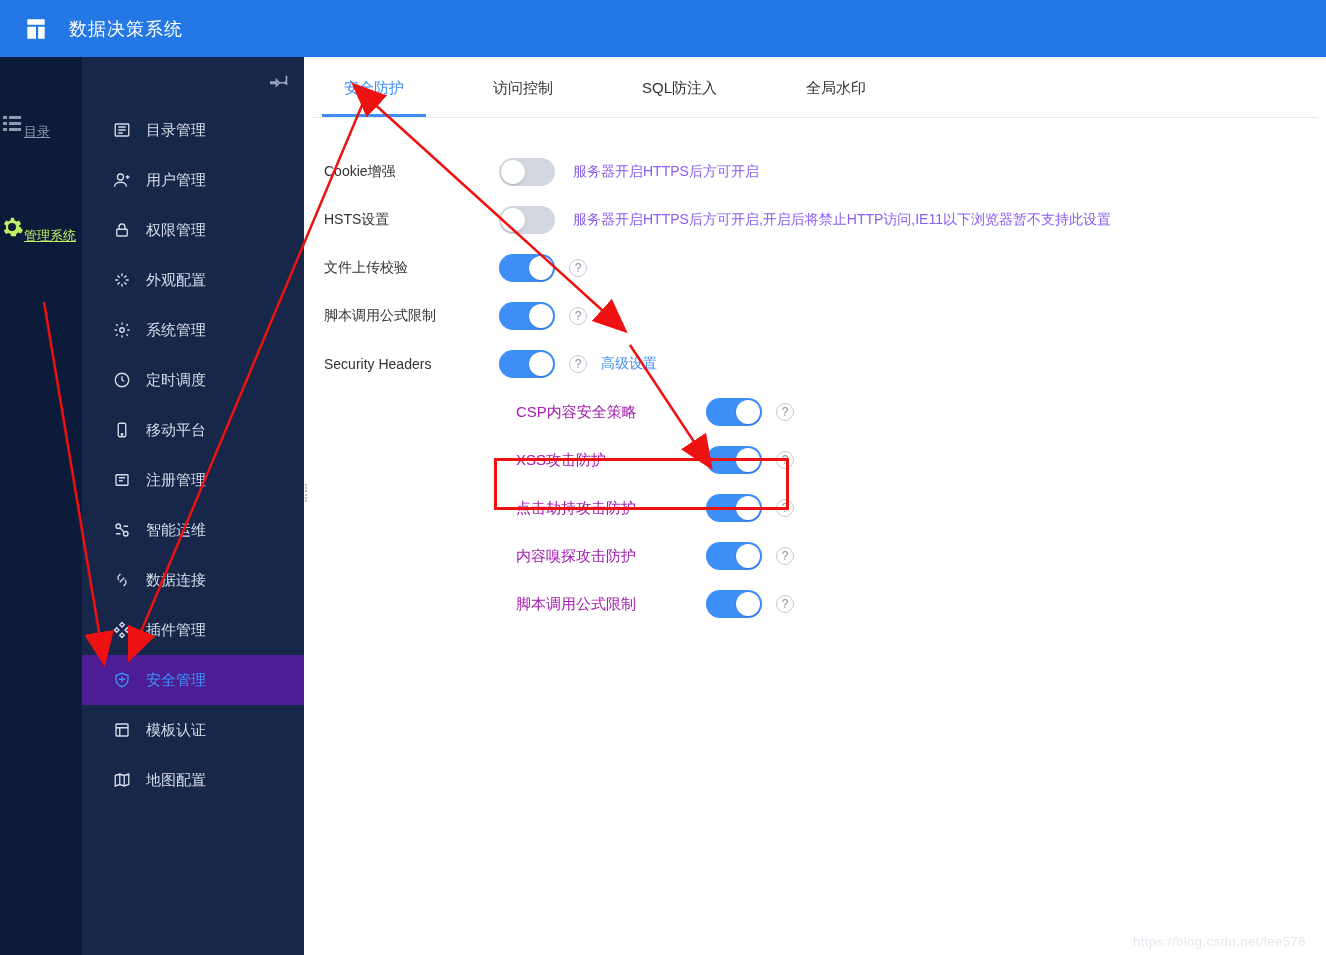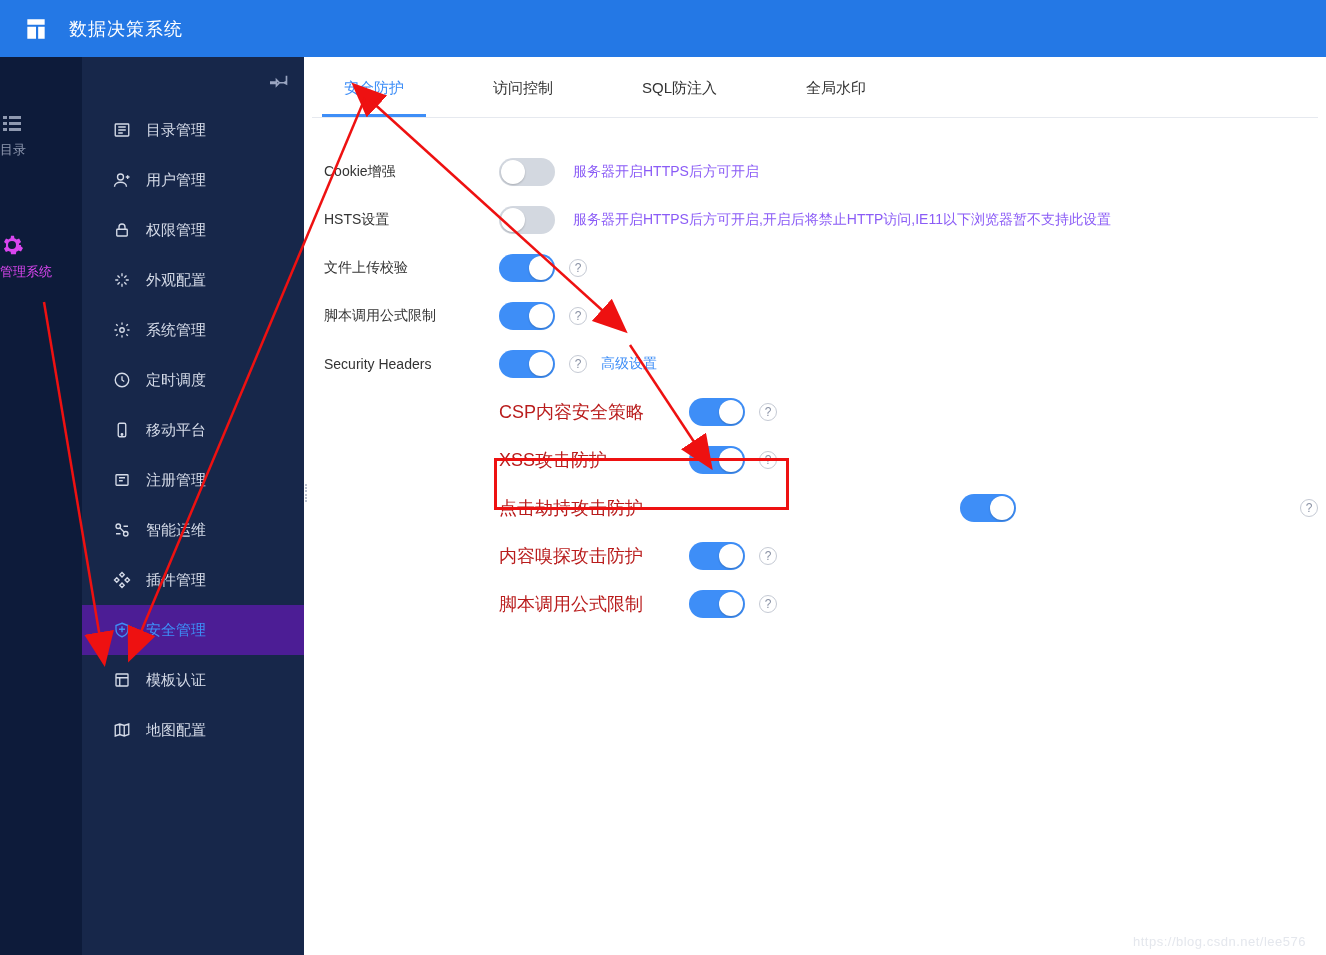--- a/index.html
+++ b/index.html
@@ -35,27 +35,28 @@
     width: 82px;
     background: #0d1b3a;
     color: #bfc7d5;
     display: flex;
     flex-direction: column;
     align-items: center;
     padding-top: 40px;
   }
   .rail-item {
     width: 100%;
-    display: flex; flex-direction: column; align-items: flex-start;
+    display: flex; flex-direction: row; align-items: flex-end;
     padding: 14px 0 20px;
     cursor: pointer;
     font-size: 13px;
     color: #8f99b0;
-  }
-  .rail-item.active { color: #d946ef; }
+    text-decoration: underline;
+  }
+  .rail-item.active { color: #bef264; }
   .rail-item .rail-ico { width: 24px; height: 24px; margin-bottom: 6px; display: flex; align-items: center; justify-content: center;}
   .rail-sep { height: 40px; }
 
   .sidebar {
     width: 222px;
     background: #17274a;
     color: #d5dbe8;
     position: relative;
     padding-top: 12px;
   }
@@ -113,22 +114,23 @@
     margin-bottom: 0;
   }
   .row .label {
     width: 175px;
     font-size: 14px;
     color: #333;
   }
   .row.sub { padding-left: 175px; }
   .row.sub .sublabel {
     width: 190px;
-    font-size: 18px;
-    color: #b91c1c;
+    font-size: 15px;
+    color: #a21caf;
+    margin-left: 17px;
   }
   .toggle {
     width: 56px; height: 28px;
     border-radius: 14px;
     background: #d3d8e0;
     position: relative;
     cursor: pointer;
     flex-shrink: 0;
   }
   .toggle .knob {
@@ -315,20 +317,28 @@
               <circle cx="7" cy="7" r="3"></circle>
               <circle cx="17" cy="17" r="3"></circle>
               <path d="M9 9l6 6M20 7h-6M4 17h6"></path>
             </svg>
           </span>
           <span>智能运维</span>
         </div>
       <div class="side-item">
           <span class="s-ico">
             <svg viewBox="0 0 24 24" width="18" height="18" fill="none" stroke="currentColor" stroke-width="1.8">
+              <path d="M9 15l6-6M8 12a4 4 0 010-6l2-2M16 12a4 4 0 010 6l-2 2"></path>
+            </svg>
+          </span>
+          <span>数据连接</span>
+        </div>
+      <div class="side-item">
+          <span class="s-ico">
+            <svg viewBox="0 0 24 24" width="18" height="18" fill="none" stroke="currentColor" stroke-width="1.8">
               <path d="M12 2l3 3-3 3-3-3zM2 12l3-3 3 3-3 3zM22 12l-3-3-3 3 3 3zM12 22l-3-3 3-3 3 3z"></path>
             </svg>
           </span>
           <span>插件管理</span>
         </div>
       <div class="side-item active">
           <span class="s-ico">
             <svg viewBox="0 0 24 24" width="18" height="18" fill="none" stroke="currentColor" stroke-width="1.8">
               <path d="M12 3l8 3v5c0 5-3.5 8.5-8 10-4.5-1.5-8-5-8-10V6l8-3zM12 7v8M8 11h8"></path>
             </svg>
@@ -408,21 +418,21 @@
           </span>
         <span class="help">?</span>
       </div>
       <div class="row sub">
         <span class="sublabel">XSS攻击防护</span>
         <span class="toggle on">
             <span class="knob"></span>
           </span>
         <span class="help">?</span>
       </div>
-      <div class="row sub" style="position:relative;justify-content:space-between;">
+      <div class="row sub" style="position:relative;">
         <span class="sublabel">点击劫持攻击防护</span>
         <span class="toggle on">
             <span class="knob"></span>
           </span>
         <span class="help">?</span>
       </div>
       <div class="row sub">
         <span class="sublabel">内容嗅探攻击防护</span>
         <span class="toggle on">
             <span class="knob"></span>

